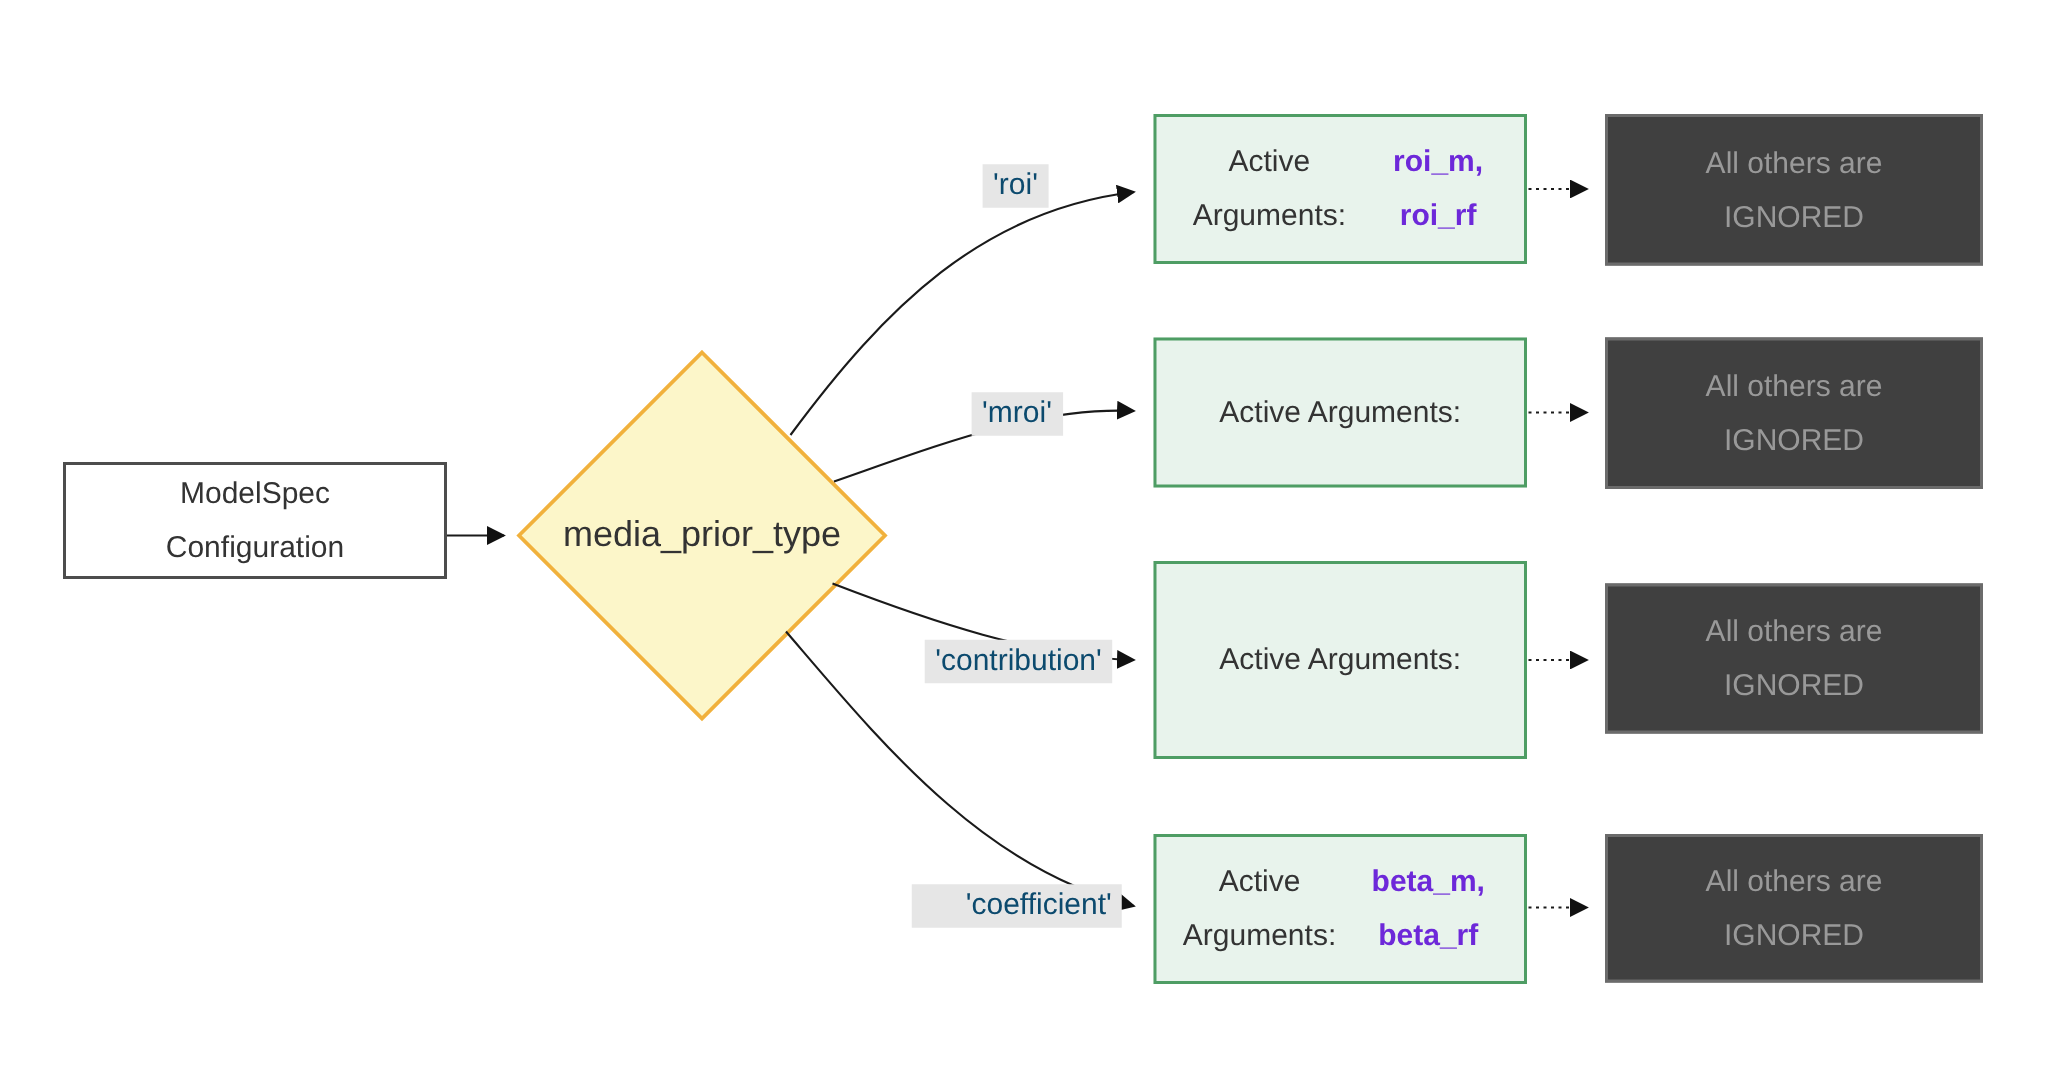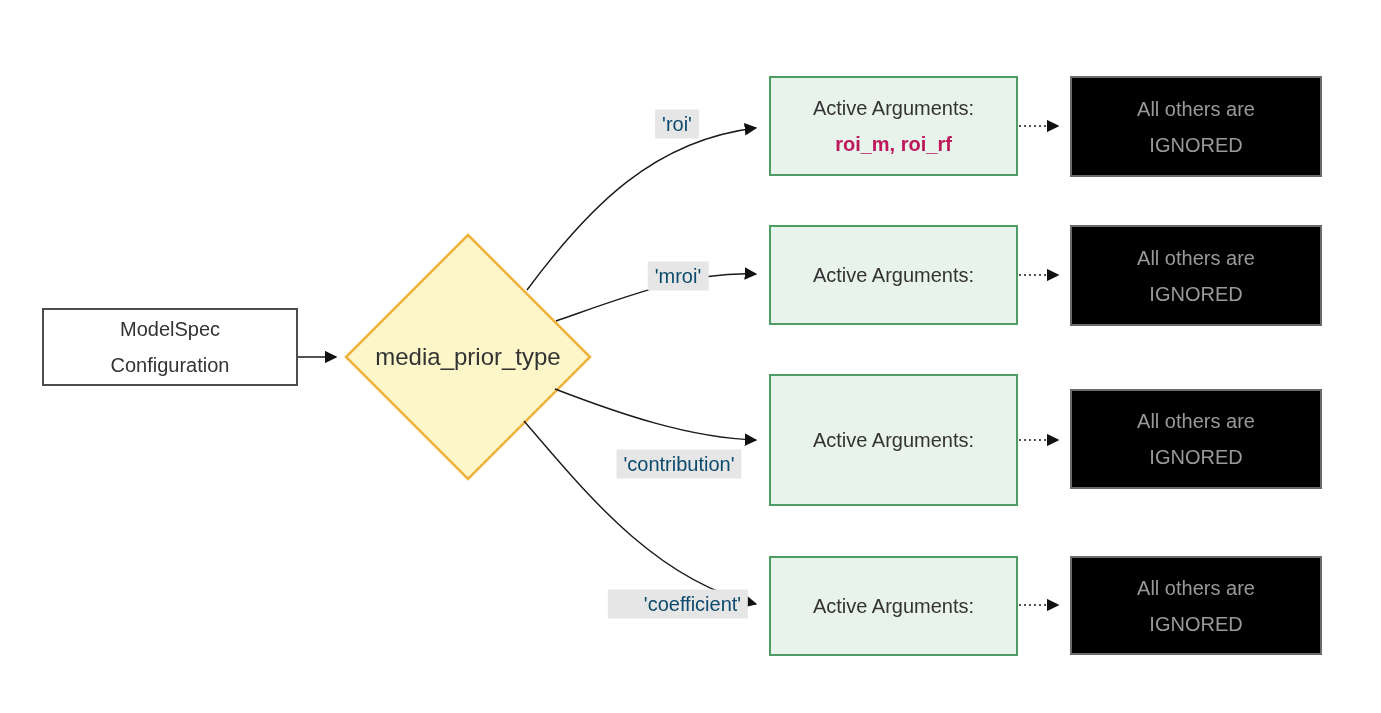--- a/index.html
+++ b/index.html
@@ -45,52 +45,52 @@
     align-items: center;
     justify-content: center;
     font-size: 24px;
     color: #333333;
   }
   .active-box {
     left: 769px;
     width: 249px;
     background: #e8f3ec;
     border: 2px solid #4e9d64;
-    flex-direction: column;
+    flex-direction: row;
     padding: 0 10px;
   }
-  .active-box .args { font-weight: bold; color: #be185d; text-align: center; }
+  .active-box .args { font-weight: bold; color: #6d28d9; text-align: center; }
   .row1 .active-box-pos { top: 76px;  height: 100px; }
   .row2 .active-box-pos { top: 225px; height: 100px; }
   .row3 .active-box-pos { top: 374px; height: 132px; }
   .row4 .active-box-pos { top: 556px; height: 100px; }
   .ignored-box {
     left: 1070px;
     width: 252px;
-    background: #000000;
+    background: #404040;
     border: 2px solid #6b6b6b;
     color: #999999;
   }
   .row1 .ignored-box-pos { top: 76px;  height: 101px; }
   .row2 .ignored-box-pos { top: 225px; height: 101px; }
   .row3 .ignored-box-pos { top: 389px; height: 100px; }
   .row4 .ignored-box-pos { top: 556px; height: 99px; }
   .chip {
     position: absolute;
     z-index: 3;
     transform: translate(-50%, -50%);
     background: #e6e6e6;
     color: #0c4a6e;
     font-size: 20px;
     padding: 3px 7px;
     white-space: nowrap;
   }
   .chip-roi          { left: 677px; top: 124px; }
   .chip-mroi         { left: 678px; top: 276px; }
-  .chip-contribution { left: 679px; top: 464px; }
+  .chip-contribution { left: 679px; top: 441px; }
   .chip-coefficient  { left: 678px; top: 604px; padding-left: 36px; }
 </style>
 </head>
 <body>
 
 <div class="canvas">
 
   <svg class="edges" width="1381" height="713" viewBox="0 0 1381 713">
     <defs>
       <marker id="arrow" viewBox="0 0 10 10" refX="9" refY="5" markerWidth="9" markerHeight="9" orient="auto-start-reverse">
@@ -143,18 +143,19 @@
       <span>Active Arguments:</span>
     </div>
     <div class="node ignored-box ignored-box-pos">All others are
 IGNORED</div>
   </div>
 
   <div class="row4">
     <span class="chip chip-coefficient">'coefficient'</span>
     <div class="node active-box active-box-pos">
       <span>Active Arguments:</span>
+      <span class="args">beta_m, beta_rf</span>
     </div>
     <div class="node ignored-box ignored-box-pos">All others are
 IGNORED</div>
   </div>
 
 </div>
 
 </body></html>

